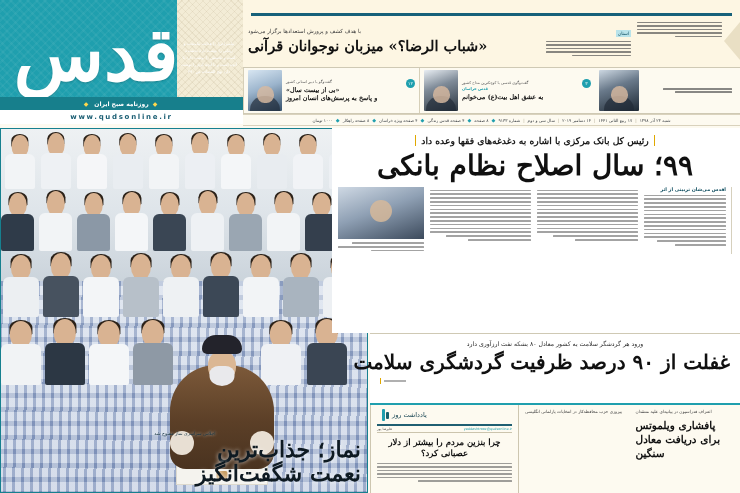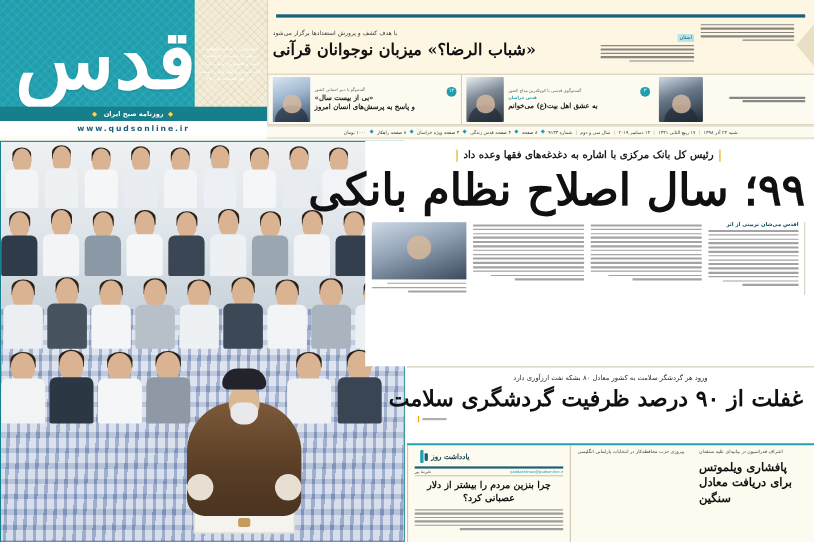--- a/index.html
+++ b/index.html
@@ -310,21 +310,21 @@
     display: flex; flex-direction: row-reverse; align-items: center; gap: 5px;
     justify-content: center; margin-top: 3px;
   }
   .lead-kicker-wrap .bar { width: 1.5px; height: 11px; background: #e0a800; }
   .lead-kicker {
     font-size: 9.2px; color: #1a1a1a; font-weight: bold; white-space: nowrap;
     font-family: "DejaVu Serif","Liberation Serif",serif;
   }
   .lead-head {
     margin-top: 4px; text-align: center;
-    font-size: 40px; font-weight: bold; color: #101010;
+    font-size: 28px; font-weight: bold; color: #101010;
     font-family: "DejaVu Serif","Liberation Serif",serif;
     line-height: 1.12; white-space: nowrap;
   }
   .lead-body {
     margin-top: 6px;
     display: flex; flex-direction: row-reverse; gap: 6px;
     direction: rtl;
   }
   .lead-col { flex: 1; }
   .lead-col.side {
@@ -401,21 +401,21 @@
   }
   .bnote-logo {
     width: 12px; height: 12px; position: relative; flex: none;
   }
   .bnote-logo .q1, .bnote-logo .q2 {
     position: absolute; background: #1f9fae; border-radius: 1px;
   }
   .bnote-logo .q1 { right: 4px; top: 0; width: 3px; height: 12px; }
   .bnote-logo .q2 { right: 0px; top: 3px; width: 3px; height: 7px; background: #16616d; }
   .bnote-title {
-    font-size: 6.5px; font-weight: bold; color: #12414f;
+    font-size: 6.5px; font-weight: normal; color: #12414f;
     font-family: "DejaVu Serif","Liberation Serif",serif;
     text-align: center;
   }
   .bnote-meta {
     margin-top: 3px; display: flex; flex-direction: row-reverse;
     justify-content: space-between; align-items: center;
     border-top: 2px solid #1f5f72; border-bottom: 1px solid #cbc4ad;
     padding: 1px 0;
   }
   .bnote-meta .m { font-size: 3.4px; color: #4a4a4a; }
@@ -746,20 +746,25 @@
     <div class="cleric">
       <div class="mat"></div>
       <div class="robe"></div>
       <div class="sleeve-l"></div>
       <div class="sleeve-r"></div>
       <div class="face"></div>
       <div class="beard"></div>
       <div class="turban"></div>
     </div>
 
+    <div class="photo-caption">
+      <div class="pc-kicker">اجلاس سراسری نماز مفتوح شد</div>
+      <div class="pc-head">نماز؛ جذاب‌ترین</div>
+      <div class="pc-head">نعمت شگفت‌انگیز</div>
+    </div>
   </div>
 
   <div class="lead">
     <div class="lead-kicker-wrap">
       <div class="bar"></div>
       <div class="lead-kicker">رئیس کل بانک مرکزی با اشاره به دغدغه‌های فقها وعده داد</div>
       <div class="bar"></div>
     </div>
     <div class="lead-head">۹۹؛ سال اصلاح نظام بانکی</div>
 

